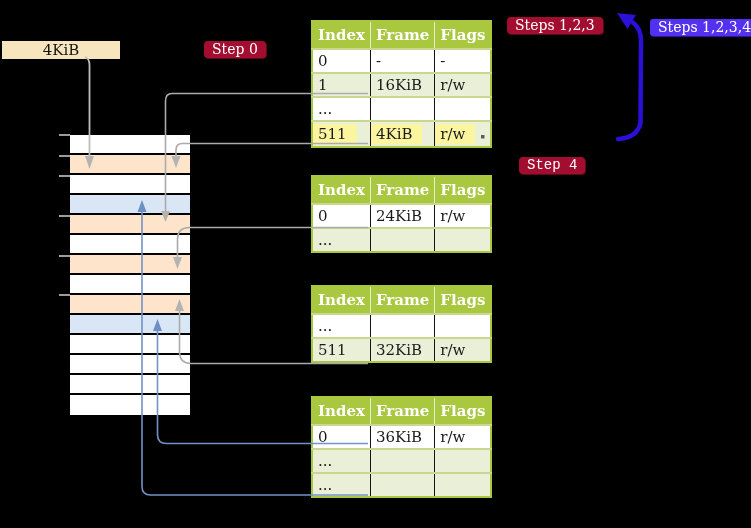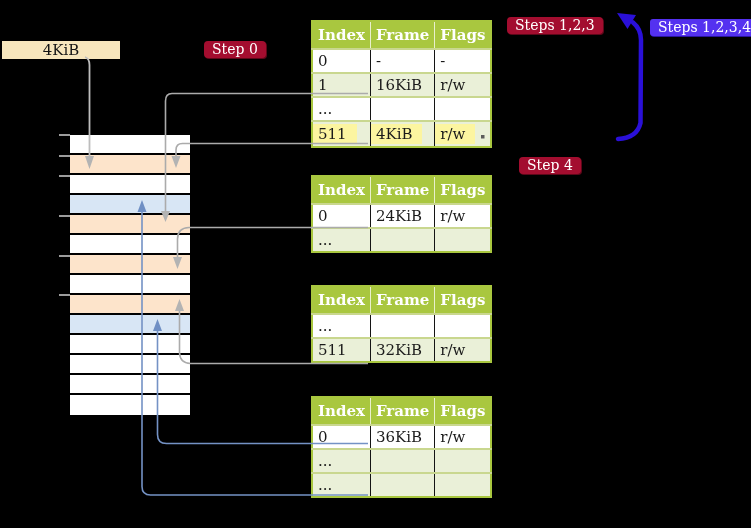--- a/index.html
+++ b/index.html
@@ -14,21 +14,21 @@
   }
   .badge{
     position:absolute;height:17px;line-height:17px;padding:0 8px;border-radius:4px;
     color:#fff;font-size:14px;white-space:nowrap;
   }
   .badge.red{background:#a30d2f;box-shadow:1px 1px 0 #5e0719;}
   .badge.blue{background:#5431f0;box-shadow:1px 1px 0 #2a14a0;border-radius:3px;}
   #badge-step0{left:204px;top:41px;}
   #badge-steps123{left:507px;top:17px;}
   #badge-steps1234{left:650px;top:19px;}
-  #badge-step4{left:519px;top:157px;}
+  #badge-step4{left:519px;top:157px;font-family:Liberation Mono, monospace;}
   
   #memory{position:absolute;left:70px;top:135px;width:120px;}
   .mem-row{height:20px;box-sizing:border-box;border-bottom:2px solid #000;background:#fff;}
   .mem-row:last-child{border-bottom:none;}
   .tick{position:absolute;width:11px;height:2px;background:#9c9c9c;left:59px;}
   
   table.pt{
     position:absolute;left:311px;border-collapse:collapse;border:2px solid #a9c73f;
     font-size:15px;color:#1a1a1a;table-layout:fixed;
   }

